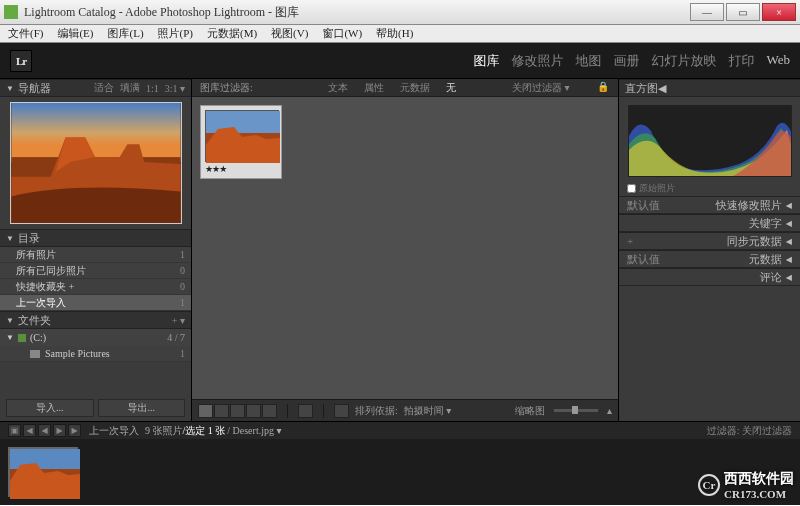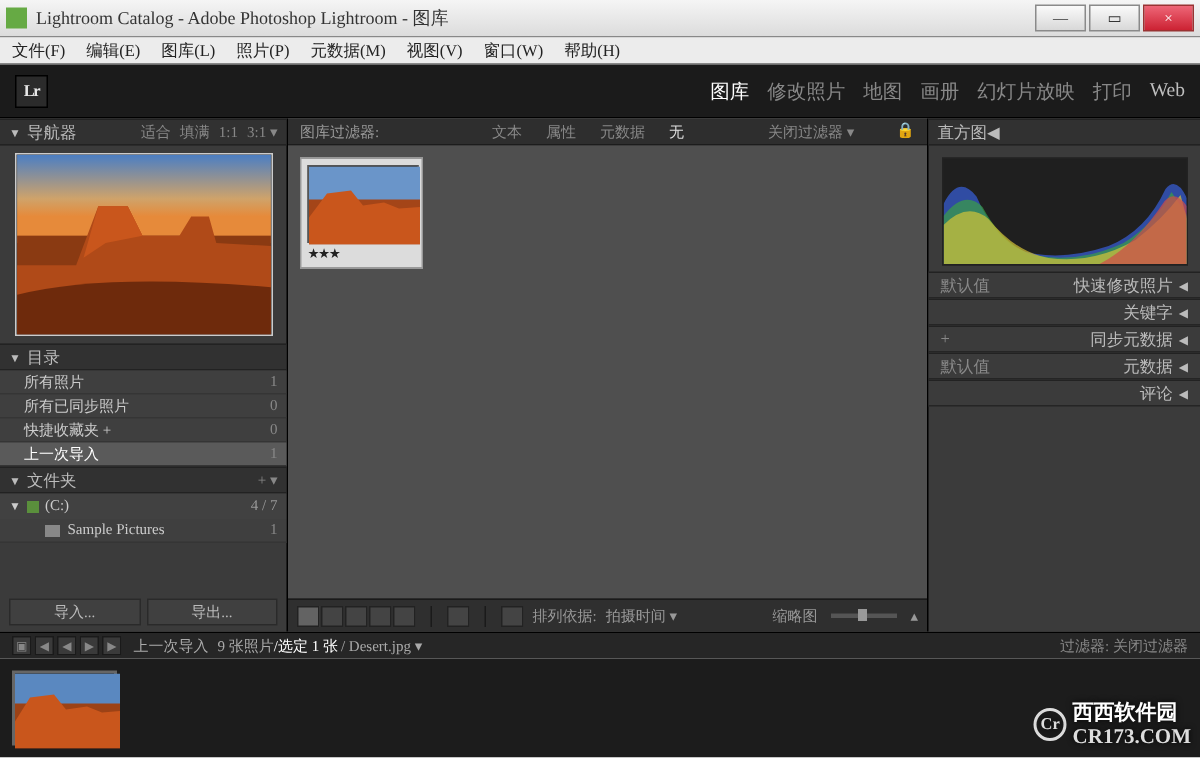--- a/index.html
+++ b/index.html
@@ -249,20 +249,24 @@
     <div class="histo">
       <div class="histimg">
         <svg viewBox="0 0 164 72" width="164" height="72">
           <path d="M0 72 L0 30 Q10 10 22 25 Q35 55 55 62 Q80 68 110 58 Q135 48 148 20 Q156 10 164 30 L164 72 Z" fill="#3458c4" opacity="0.8"></path>
           <path d="M0 72 L0 38 Q14 20 26 32 Q40 58 60 64 Q90 70 120 56 Q140 44 152 22 L164 40 L164 72 Z" fill="#3aa045" opacity="0.7"></path>
           <path d="M0 72 L0 44 Q16 28 30 40 Q48 62 70 66 Q100 70 128 54 Q146 40 158 24 L164 46 L164 72 Z" fill="#d4c338" opacity="0.7"></path>
           <path d="M100 72 Q126 60 146 30 Q154 18 164 34 L164 72 Z" fill="#d04a4a" opacity="0.7"></path>
         </svg>
       </div>
     </div>
+    <div class="origphoto">
+      <input type="checkbox" style="">
+      <span>原始照片</span>
+    </div>
     <div class="rphead">
         <span class="left">默认值</span>
         <span>快速修改照片</span>
         <span class="rtri">◀</span>
       </div>
     <div class="rphead">
         <span class="left"></span>
         <span>关键字</span>
         <span class="rtri">◀</span>
       </div>
@@ -305,15 +309,15 @@
         <rect y="20" width="70" height="30" fill="#9c4216"></rect>
       <path d="M10 16 L26 14 L34 24 L48 22 L58 26 L70 25 L70 50 L0 50 L0 32 Z" fill="#c9561c"></path>
     </svg>
   </div>
 </div>
 
 <div class="watermark">
   <div class="wmlogo">Cr</div>
   <div>
     <div>西西软件园</div>
-    <div style="font-size:14px;color:#ddd">CR173.COM</div>
+    <div style="font-size:11px;color:#ddd">CR173.COM</div>
   </div>
 </div>
 
 </body></html>

